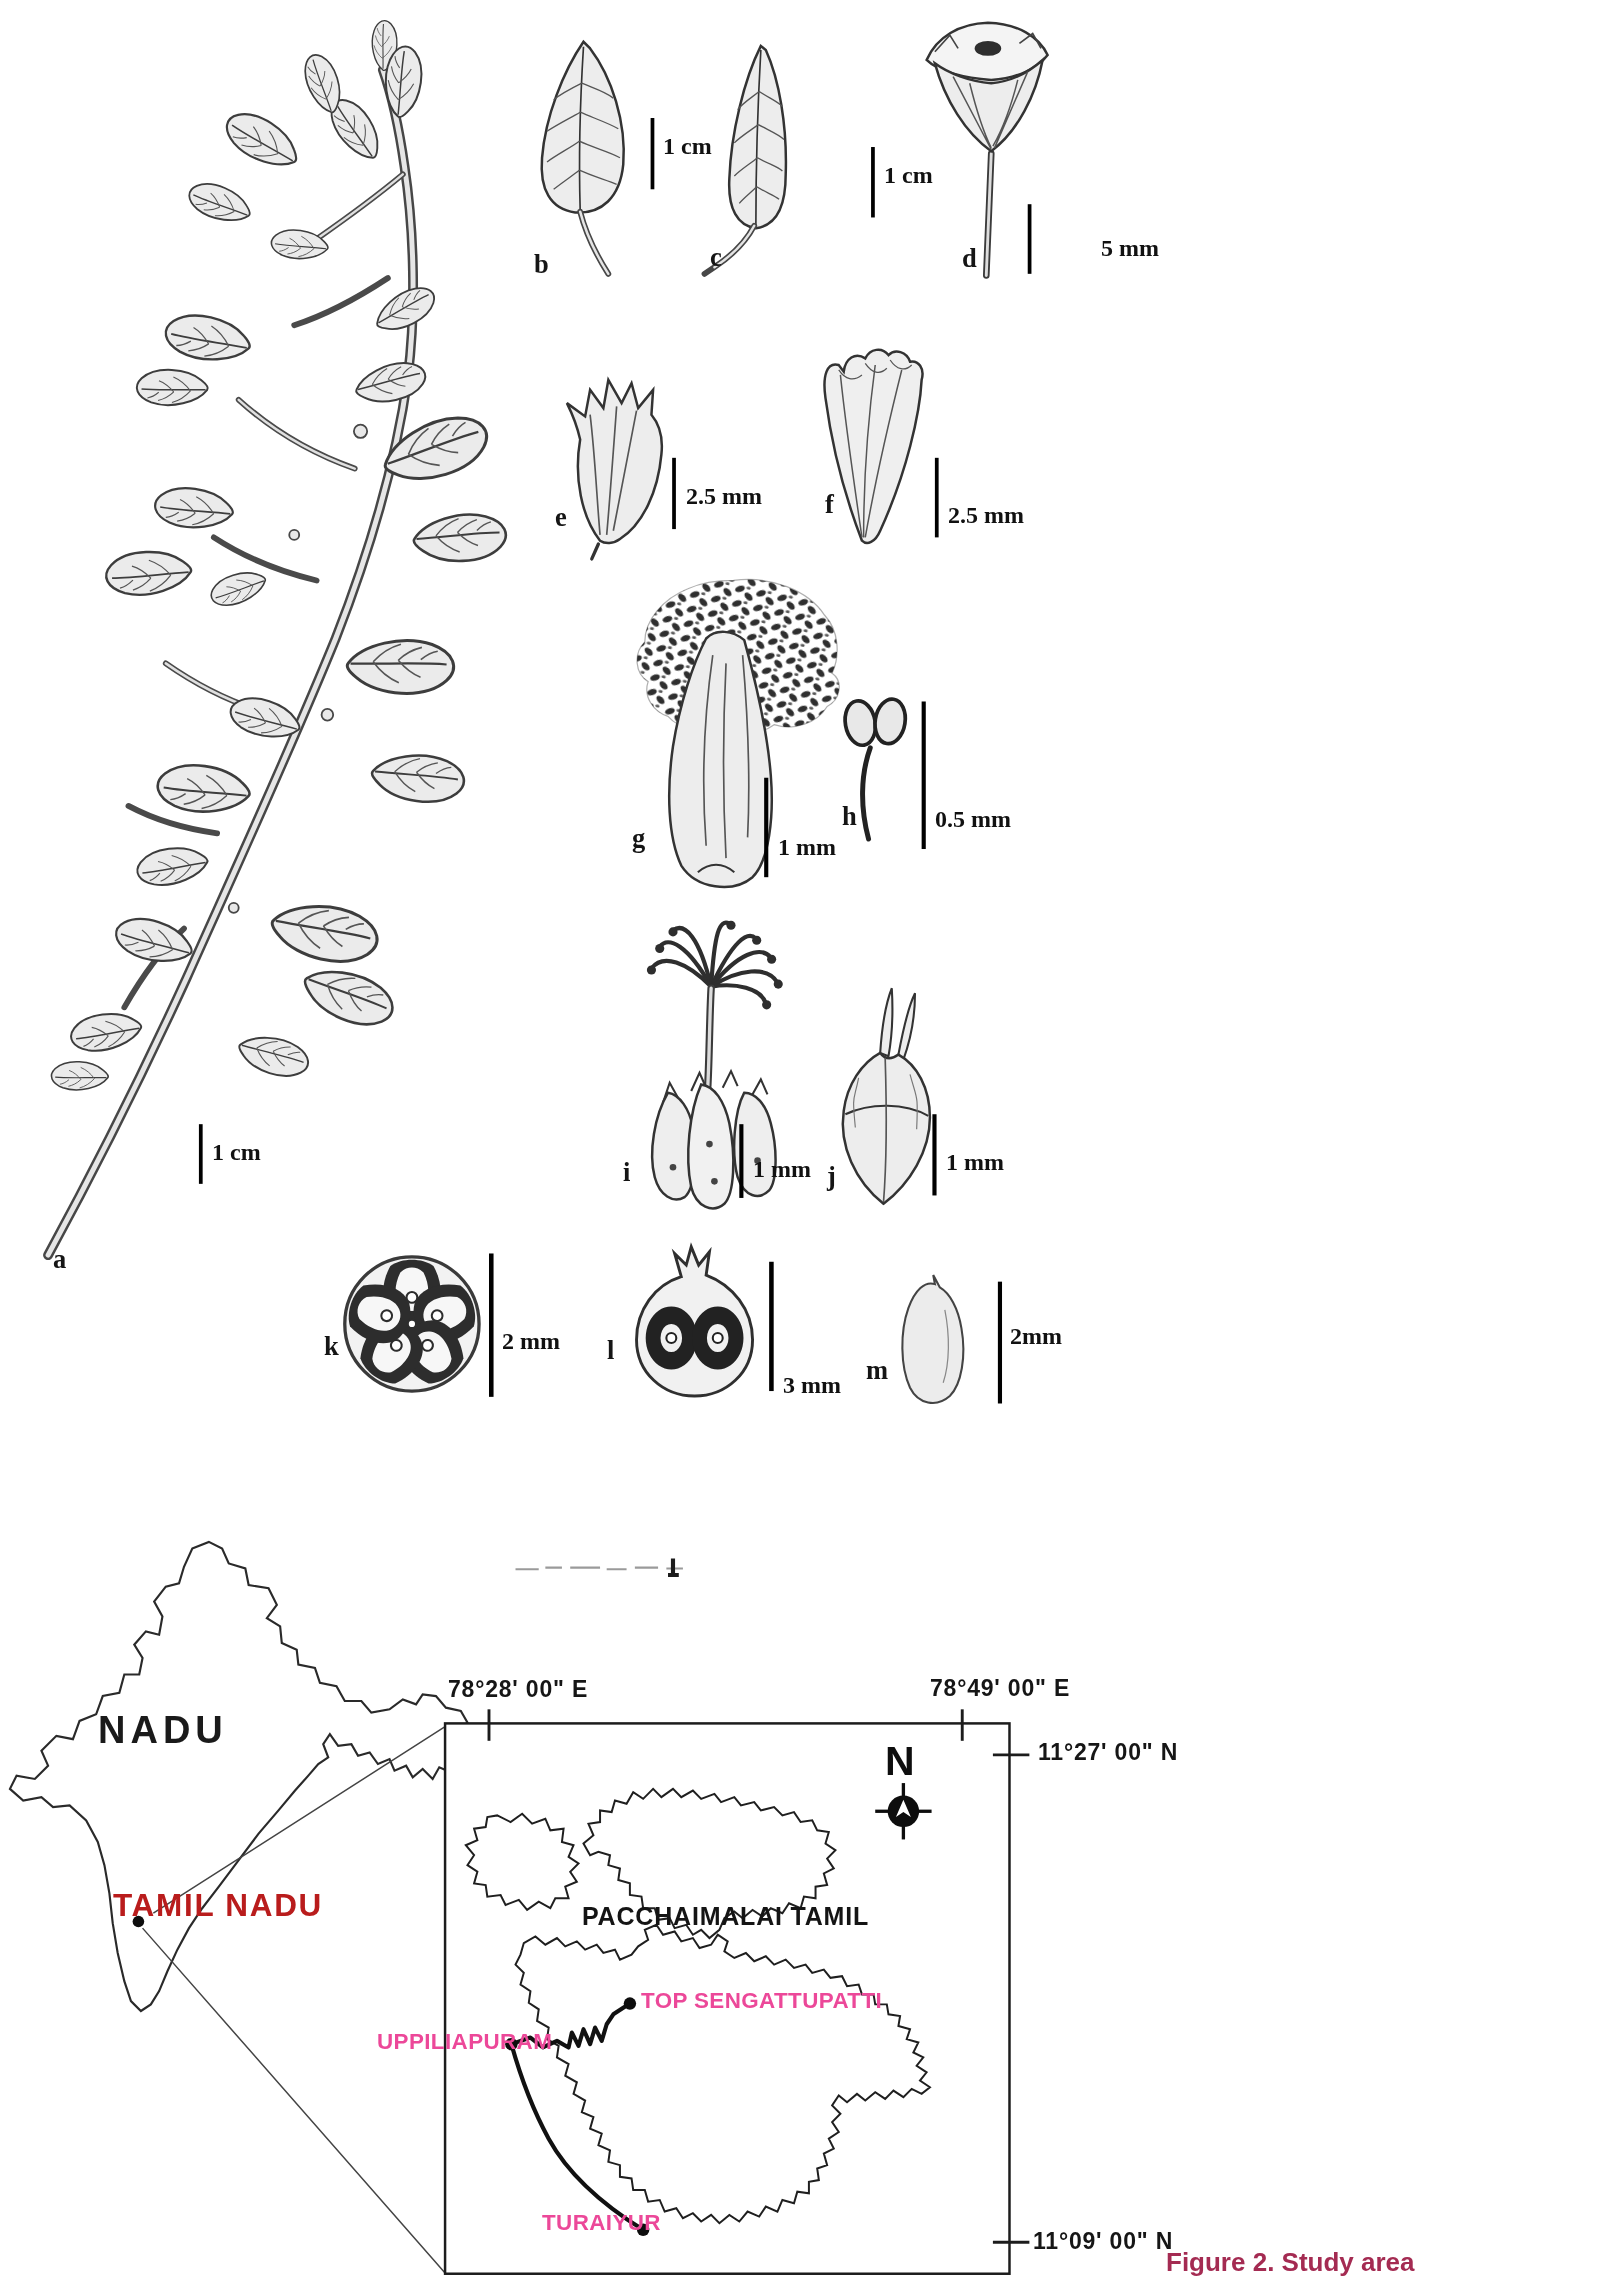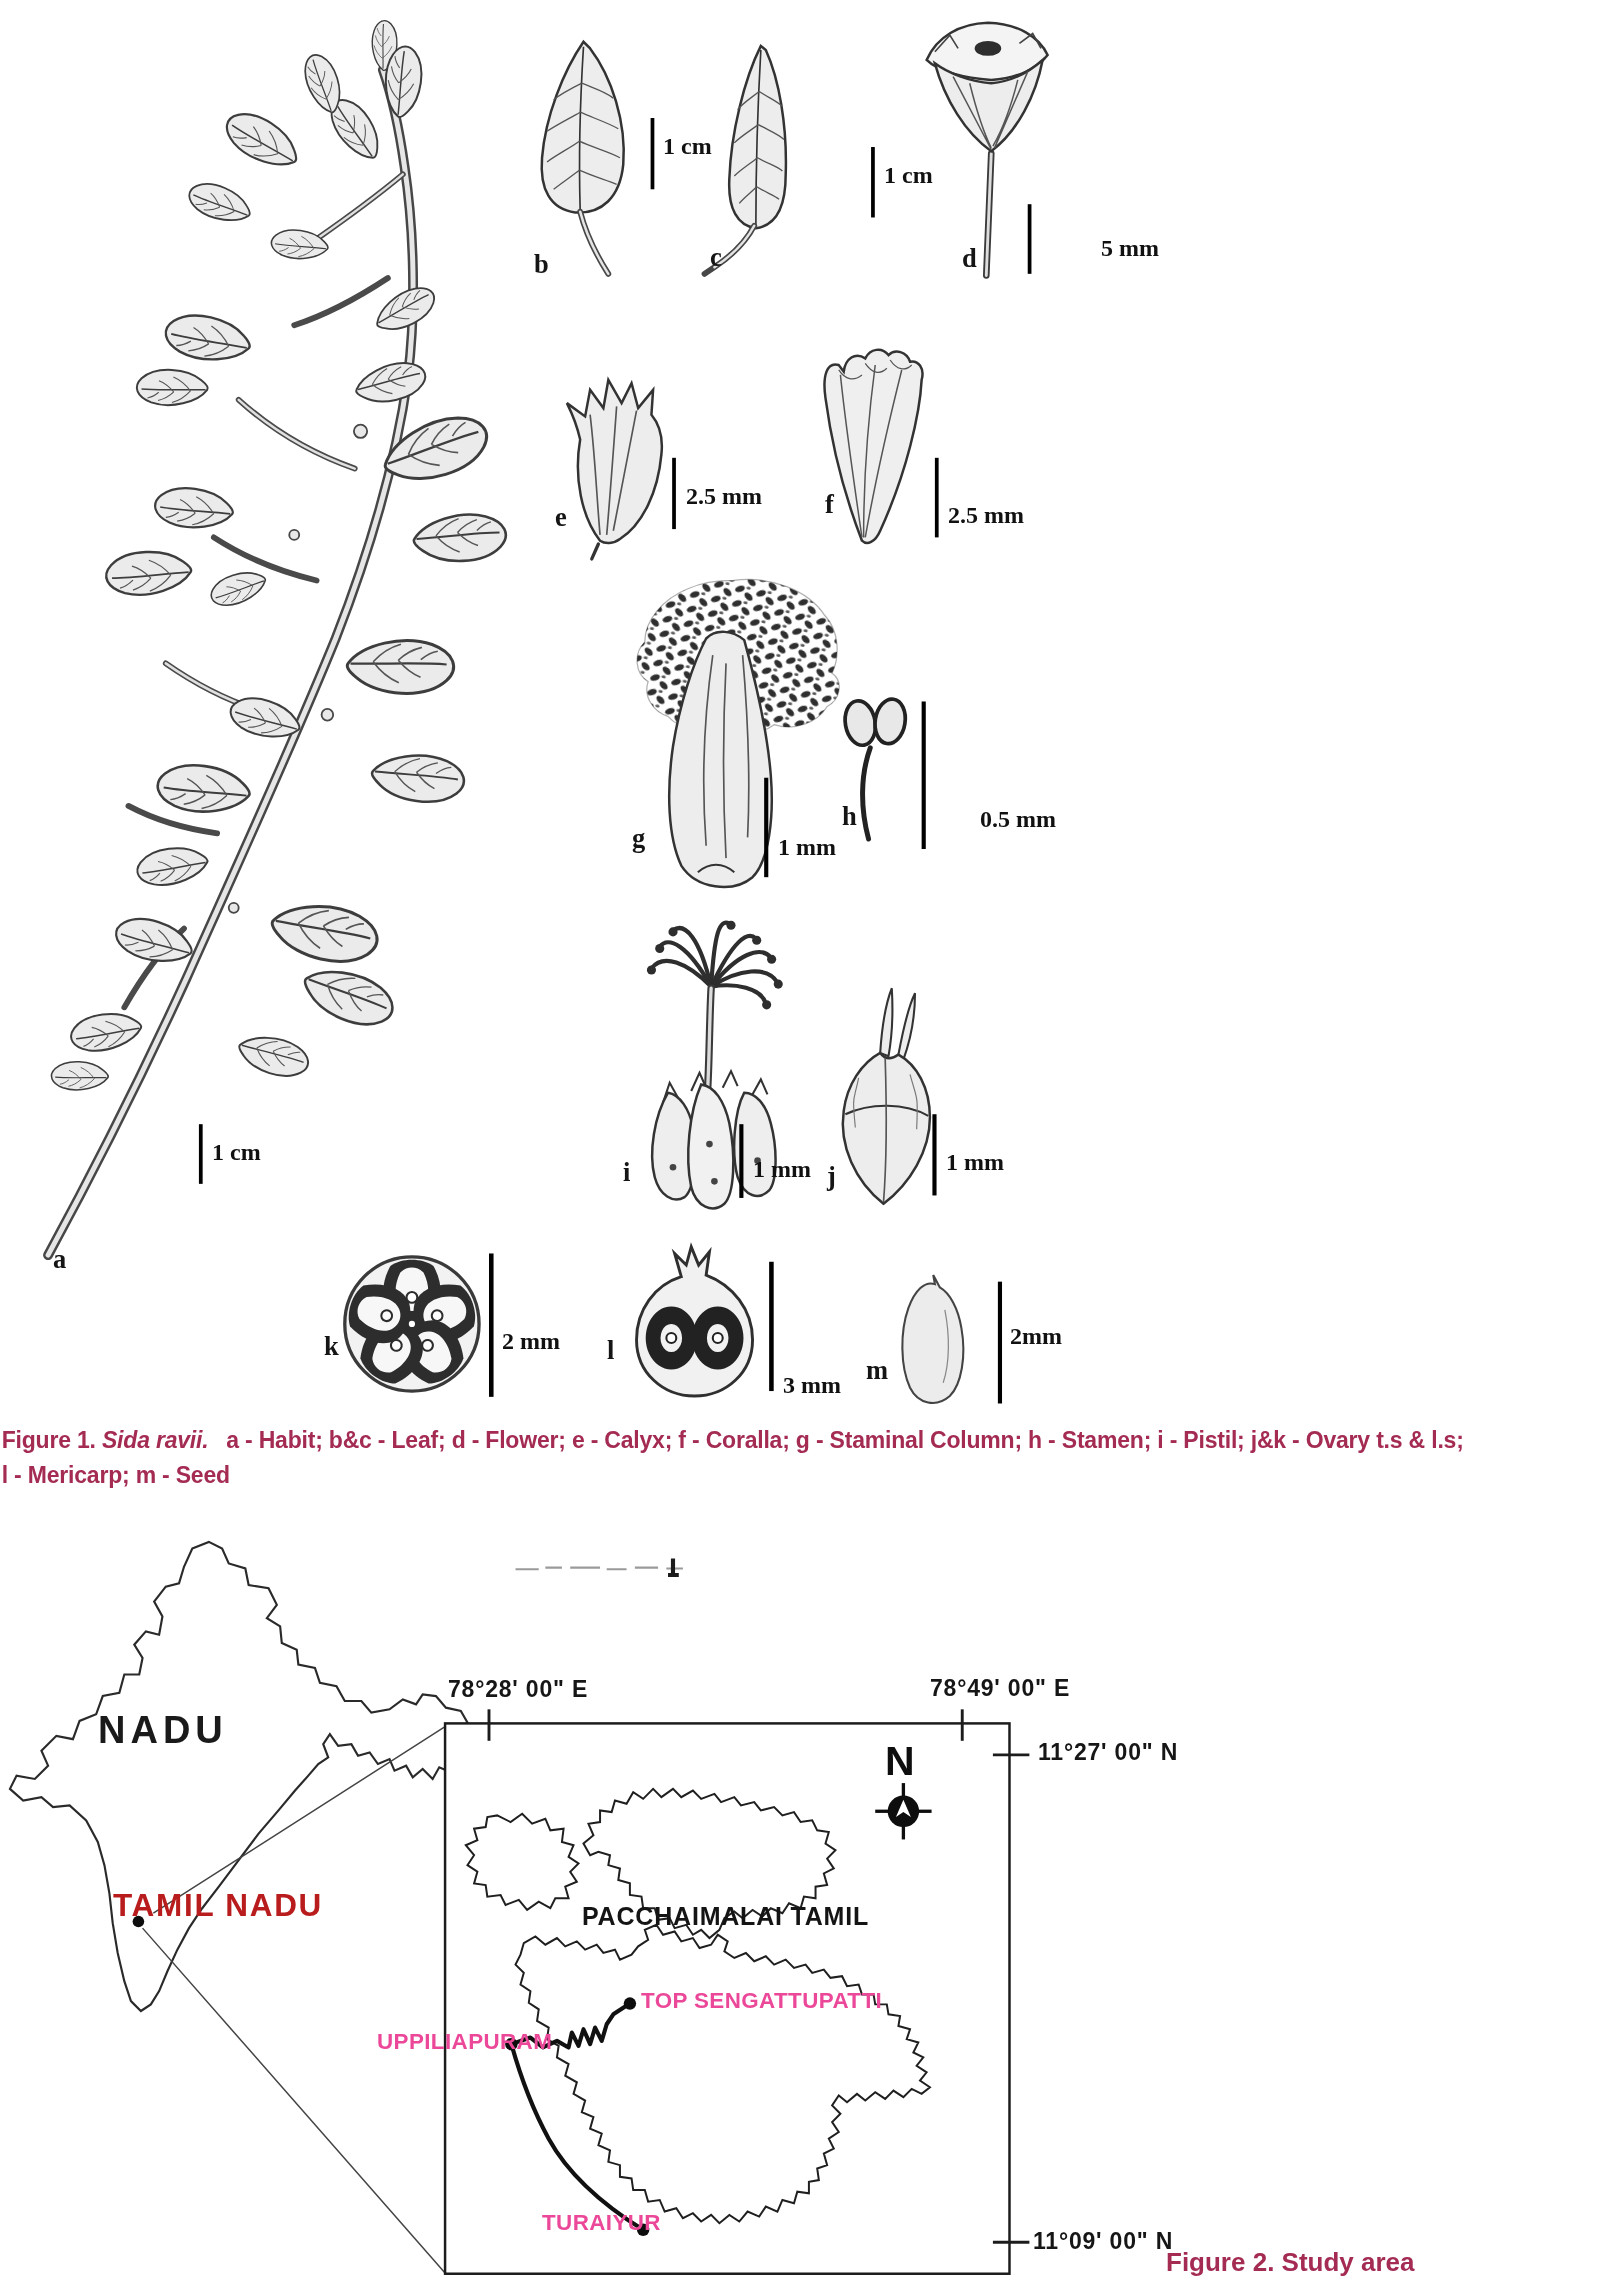--- a/index.html
+++ b/index.html
@@ -294,33 +294,27 @@
   <div class="abs part-letter" style="left:607px;top:1335px">l</div>
   <div class="abs part-letter" style="left:866px;top:1355px">m</div>
 
   <div class="abs scale-label" style="left:212px;top:1139px">1 cm</div>
   <div class="abs scale-label" style="left:663px;top:133px">1 cm</div>
   <div class="abs scale-label" style="left:884px;top:162px">1 cm</div>
   <div class="abs scale-label" style="left:1101px;top:235px">5 mm</div>
   <div class="abs scale-label" style="left:686px;top:483px">2.5 mm</div>
   <div class="abs scale-label" style="left:948px;top:502px">2.5 mm</div>
   <div class="abs scale-label" style="left:778px;top:834px">1 mm</div>
-  <div class="abs scale-label" style="left:980px;top:806px">0.5 mm</div>
+  <div class="abs scale-label" style="left:935px;top:806px">0.5 mm</div>
   <div class="abs scale-label" style="left:753px;top:1156px">1 mm</div>
   <div class="abs scale-label" style="left:946px;top:1149px">1 mm</div>
   <div class="abs scale-label" style="left:502px;top:1328px">2 mm</div>
   <div class="abs scale-label" style="left:783px;top:1372px">3 mm</div>
   <div class="abs scale-label" style="left:1010px;top:1323px">2mm</div>
 
-  <div class="abs fig1-caption maroon" style="left:1.7px;top:1423px;width:1612px;white-space:normal">
-    <span>Figure 1.</span>
-    <span class="species">Sida ravii.</span>
-    <span class="rest">a - Habit; b&amp;c - Leaf; d - Flower; e - Calyx; f - Coralla; g - Staminal Column; h - Stamen; i - Pistil; j&amp;k - Ovary t.s &amp; l.s;</span><br>
-    <span>l - Mericarp; m - Seed</span>
-  </div>
 
   <div class="abs country" style="left:98px;top:1709px">NADU</div>
   <div class="abs state" style="left:113px;top:1887px">TAMIL NADU</div>
   <div class="abs map-region" style="left:582px;top:1902px">PACCHAIMALAI TAMIL</div>
   <div class="abs north" style="left:885px;top:1738px">N</div>
 
   <div class="abs coord-label" style="left:448px;top:1676px">78°28' 00" E</div>
   <div class="abs coord-label" style="left:930px;top:1675px">78°49' 00" E</div>
   <div class="abs coord-label" style="left:1038px;top:1739px">11°27' 00" N</div>
   <div class="abs coord-label" style="left:1033px;top:2228px">11°09' 00" N</div>

